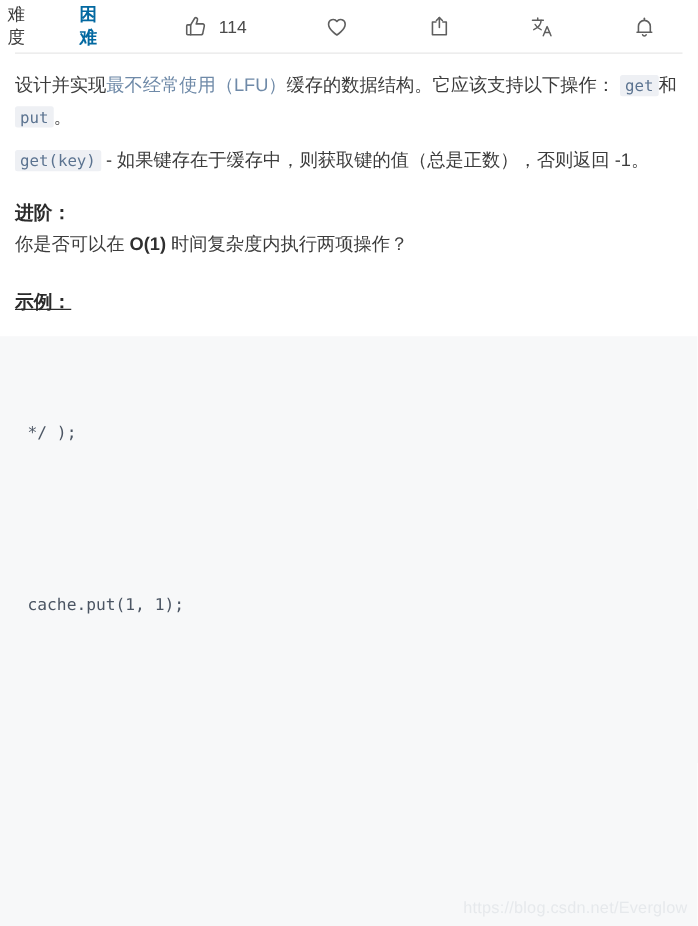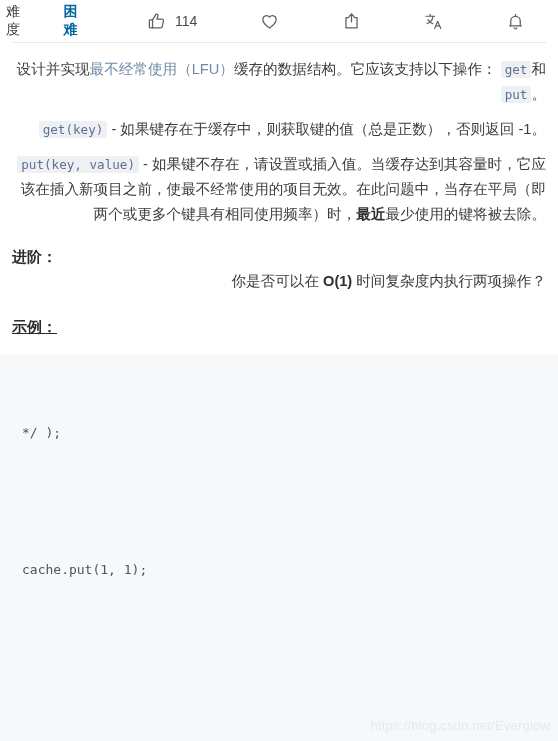--- a/index.html
+++ b/index.html
@@ -59,21 +59,21 @@
     margin: 0 12px;
   }
 
   
   .content {
     padding: 14px 12px 0 12px;
     font-size: 14.6px;
     line-height: 1.72;
     color: #3c3c3c;
   }
-  .para { margin: 0 0 2px 0; text-align: right; }
+  .para { margin: 0 0 2px 0; }
   .para + .para { margin-top: 10px; }
 
   a.lnk {
     color: #6f8aa8;
     text-decoration: none;
   }
   code.ic {
     font-family: "DejaVu Sans Mono", "Liberation Mono", monospace;
     font-size: 12.6px;
     background: #eef0f4;
@@ -192,21 +192,20 @@
 
 <div class="divider"></div>
 
 <div class="content">
 
   <p class="para"><span>设计并实现</span><a class="lnk" href="#">最不经常使用（LFU）</a><span>缓存的数据结构。它应该支持以下操作：</span>
     <code class="ic">get</code><span>和</span><code class="ic">put</code><span>。</span></p>
 
   <p class="para"><code class="ic">get(key)</code> <span>- 如果键存在于缓存中，则获取键的值（总是正数），否则返回 -1。</span></p>
 
-  <p class="para"><code class="ic">put(key, value)</code> <span>- 如果键不存在，请设置或插入值。当缓存达到其容量时，它应该在插入新项目之前，使最不经常使用的项目无效。在此问题中，当存在平局（即两个或更多个键具有相同使用频率）时，</span><b>最近</b><span>最少使用的键将被去除。</span></p>
 
   <p class="heading">进阶：</p>
   <p class="para sub-line"><span>你是否可以在 </span><b>O(1)</b><span> 时间复杂度内执行两项操作？</span></p>
 
   <p class="heading ex">示例：</p>
 </div>
 
 <div class="codeblock">
   <span class="cl">*/ );</span>
   <span class="cl blank"></span>

